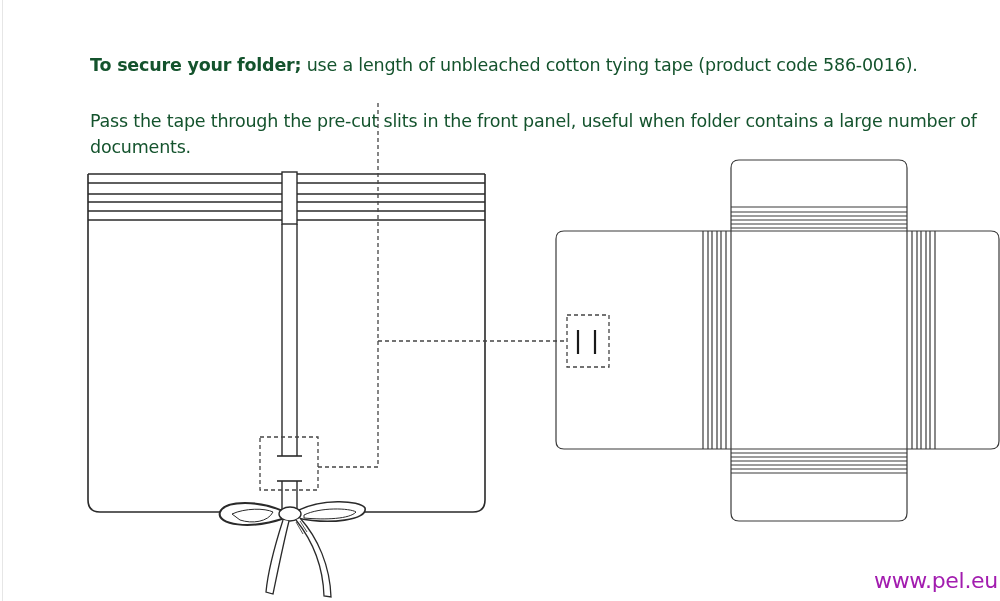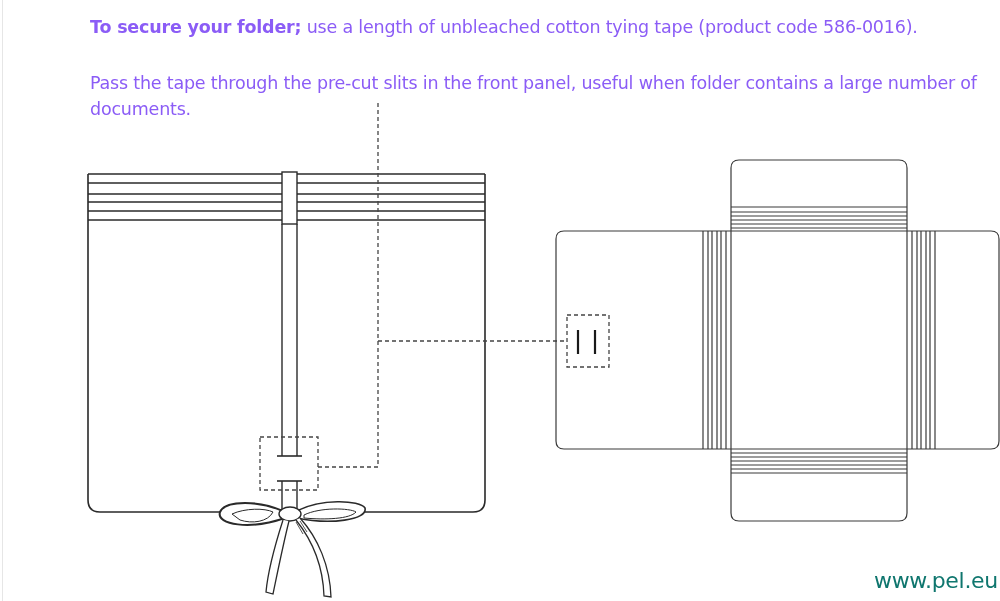--- a/index.html
+++ b/index.html
@@ -1,22 +1,22 @@
 <!DOCTYPE html>
 <html><head>
   <meta charset="utf-8">
   <style>
     html, body { margin: 0; padding: 0; background: #ffffff; }
     body { width: 1000px; height: 601px; position: relative; overflow: hidden; font-family: "DejaVu Sans", sans-serif; color: #1a1a1a; }
     .edge-line { position: absolute; left: 2px; top: 0; width: 1px; height: 601px; background: #e6e6e6; }
-    .text { position: absolute; font-size: 17.5px; line-height: 26px; color: #8b5cf6; letter-spacing: -0.2px; }
+    .text { position: absolute; font-size: 17.5px; line-height: 26px; color: #14532d; letter-spacing: -0.2px; margin-top: 38px; }
     .line1 { left: 90px; top: 14px; white-space: nowrap; }
     .line1 .bold { font-weight: bold; }
     .para2 { left: 90px; top: 70px; width: 910px; }
-    .url { position: absolute; right: 2px; top: 568px; font-size: 22px; color: #0f766e; letter-spacing: -0.3px; text-align: right; }
+    .url { position: absolute; right: 2px; top: 568px; font-size: 22px; color: #a21caf; letter-spacing: -0.3px; text-align: right; }
     svg.diagram { position: absolute; left: 0; top: 0; }
   </style>
 </head>
 <body>
 
 <div class="edge-line"></div>
 
 <div class="text line1"><span class="bold">To secure your folder;</span><span> use a length of unbleached cotton tying tape (product code 586-0016).</span></div>
 
 <div class="text para2">Pass the tape through the pre-cut slits in the front panel, useful when folder contains a large number of documents.</div>

